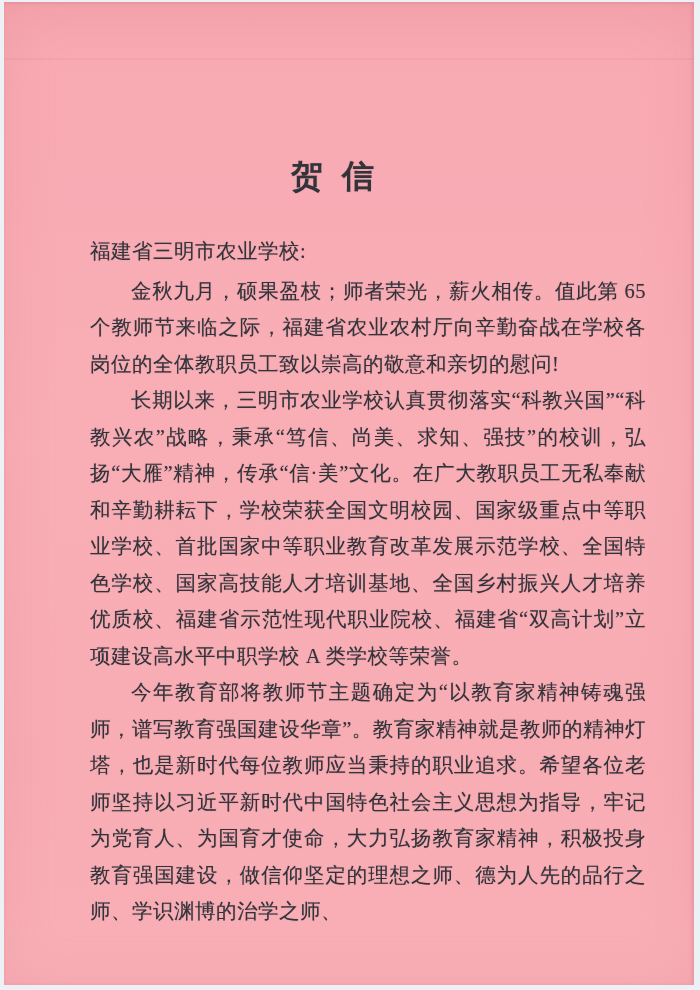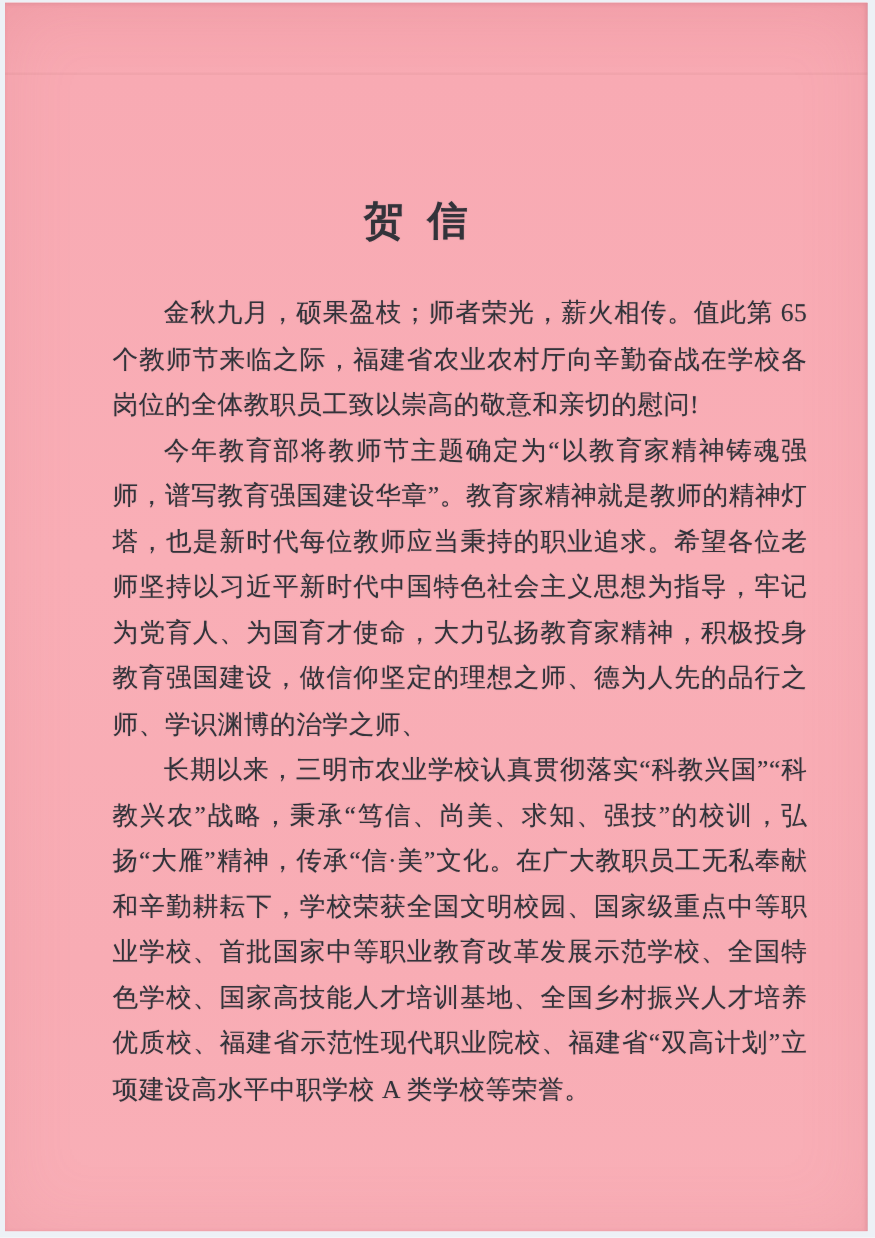--- a/index.html
+++ b/index.html
@@ -80,18 +80,19 @@
 </head>
 <body>
 
 <div class="scan">
   <div class="paper">
     <div class="fold-line"></div>
 
     <div class="letter-title">贺  信</div>
 
     <div class="letter-body">
+      <p class="salutation">福建省三明市农业学校:</p>
       <p class="para">金秋九月，硕果盈枝；师者荣光，薪火相传。值此第 65 个教师节来临之际，福建省农业农村厅向辛勤奋战在学校各岗位的全体教职员工致以崇高的敬意和亲切的慰问!</p>
+      <p class="para">长期以来，三明市农业学校认真贯彻落实“科教兴国”“科教兴农”战略，秉承“笃信、尚美、求知、强技”的校训，弘扬“大雁”精神，传承“信·美”文化。在广大教职员工无私奉献和辛勤耕耘下，学校荣获全国文明校园、国家级重点中等职业学校、首批国家中等职业教育改革发展示范学校、全国特色学校、国家高技能人才培训基地、全国乡村振兴人才培养优质校、福建省示范性现代职业院校、福建省“双高计划”立项建设高水平中职学校 A 类学校等荣誉。</p>
       <p class="para">今年教育部将教师节主题确定为“以教育家精神铸魂强师，谱写教育强国建设华章”。教育家精神就是教师的精神灯塔，也是新时代每位教师应当秉持的职业追求。希望各位老师坚持以习近平新时代中国特色社会主义思想为指导，牢记为党育人、为国育才使命，大力弘扬教育家精神，积极投身教育强国建设，做信仰坚定的理想之师、德为人先的品行之师、学识渊博的治学之师、</p>
-      <p class="para">长期以来，三明市农业学校认真贯彻落实“科教兴国”“科教兴农”战略，秉承“笃信、尚美、求知、强技”的校训，弘扬“大雁”精神，传承“信·美”文化。在广大教职员工无私奉献和辛勤耕耘下，学校荣获全国文明校园、国家级重点中等职业学校、首批国家中等职业教育改革发展示范学校、全国特色学校、国家高技能人才培训基地、全国乡村振兴人才培养优质校、福建省示范性现代职业院校、福建省“双高计划”立项建设高水平中职学校 A 类学校等荣誉。</p>
     </div>
   </div>
 </div>
 
 </body></html>

